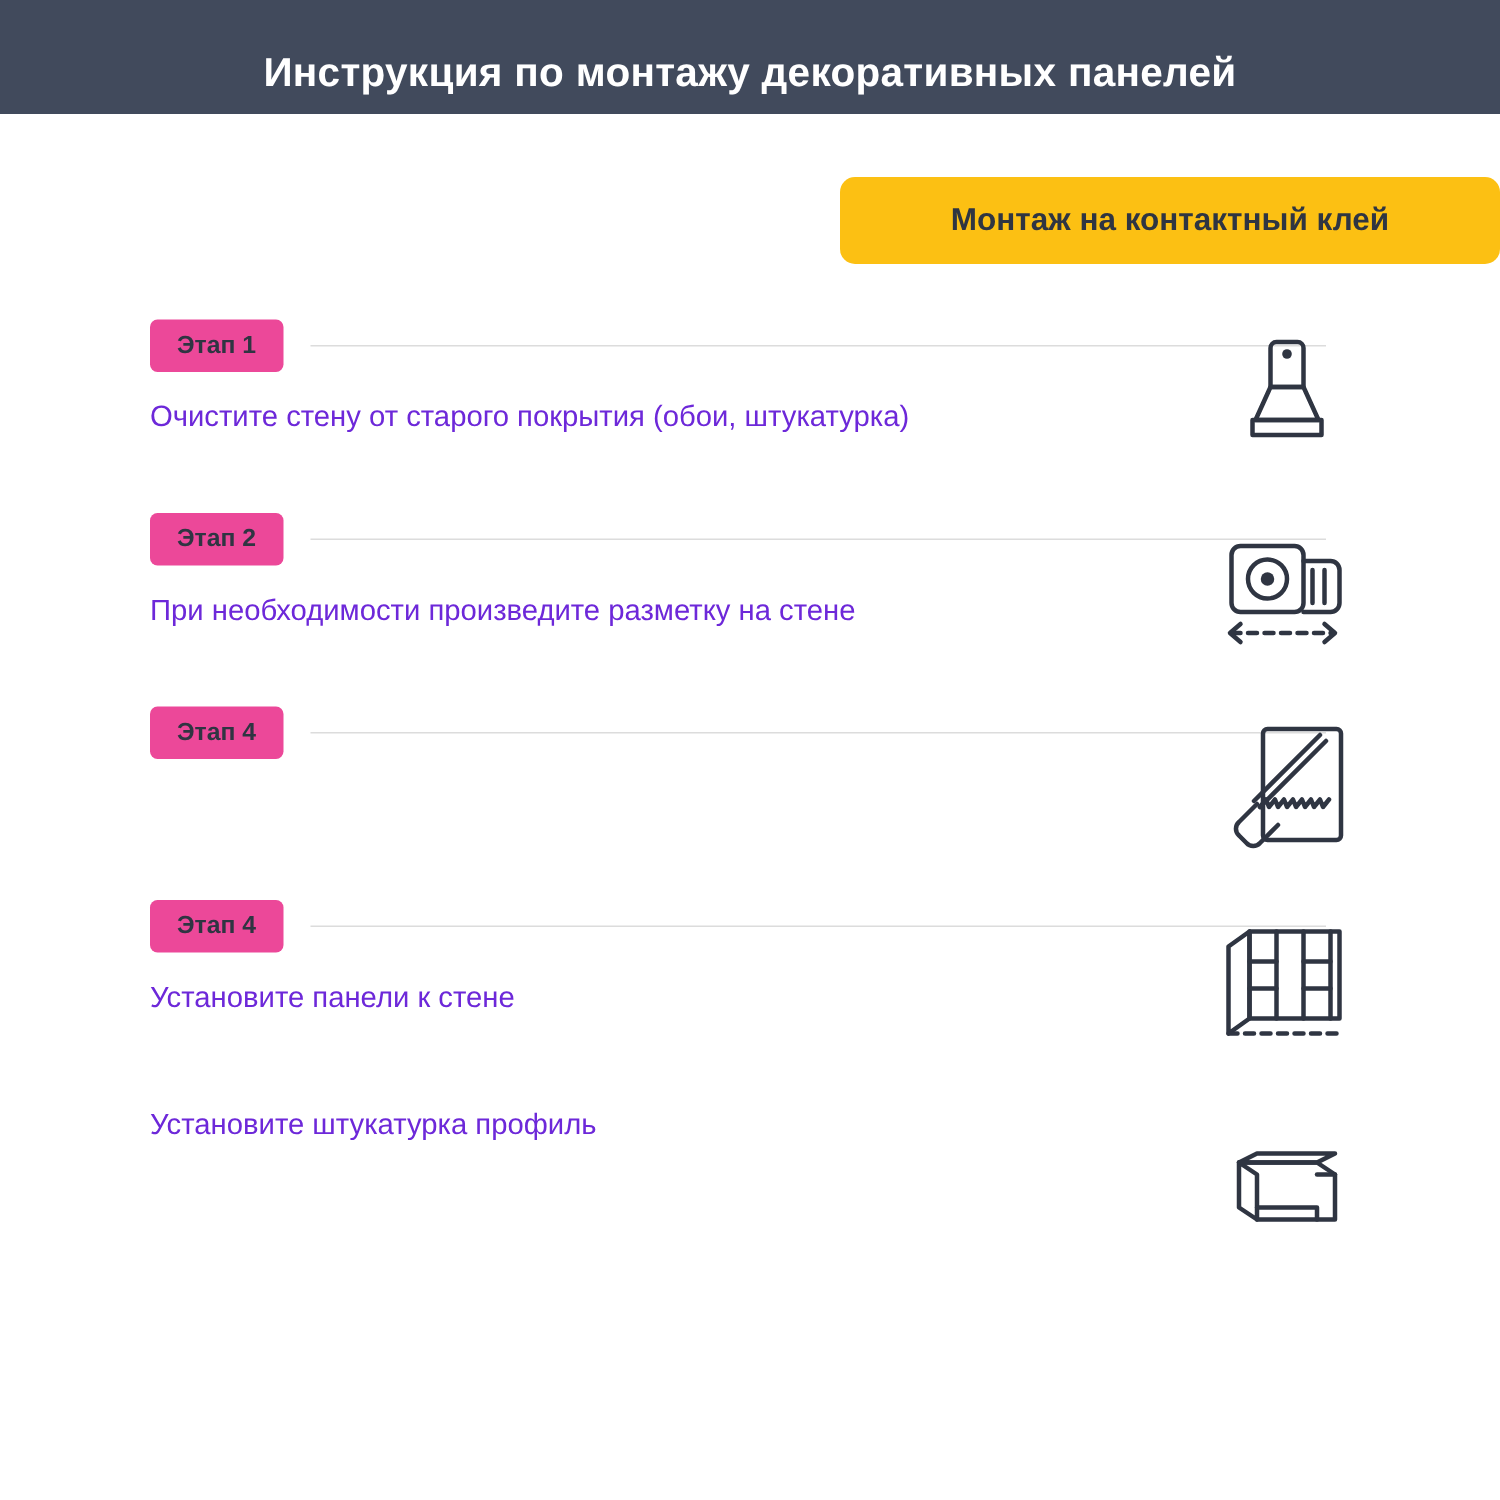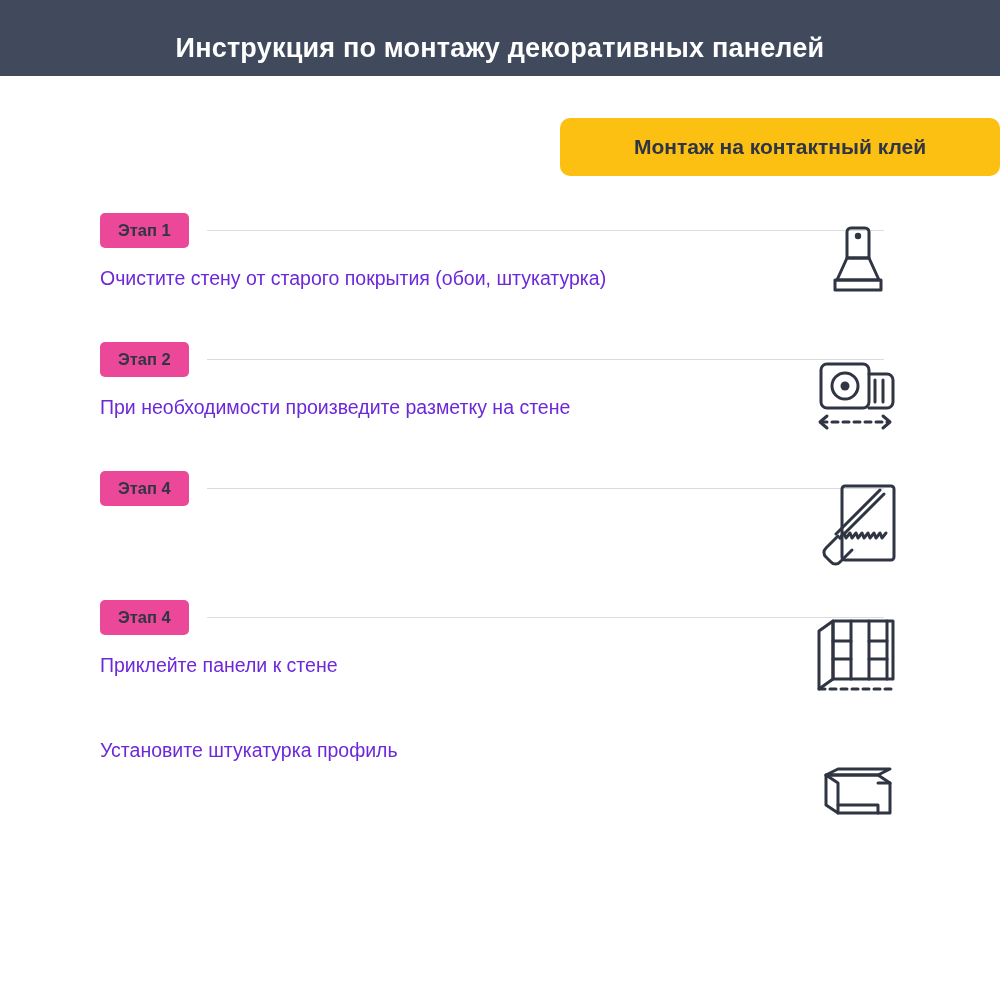--- a/index.html
+++ b/index.html
@@ -173,21 +173,21 @@
         </svg>
       </div>
     </div>
 
 
     <div class="step">
       <div class="step-head">
         <div class="step-badge">Этап 4</div>
         <div class="step-rule"></div>
       </div>
-      <div class="step-text">Приклейте панели к стене</div>
+      <div class="step-text">Установите панели к стене</div>
       <div class="step-icon">
         <svg width="88" height="88" viewBox="0 0 88 88" fill="none" stroke="#2f3542" stroke-width="3" stroke-linecap="round" stroke-linejoin="round">
           <path d="M6 20 l14 -10 v58 l-14 10 z"></path>
           <path d="M20 10 h60 v58 h-60 z"></path>
           <path d="M38 10 v58 M56 10 v58 M74 10 v58"></path>
           <path d="M20 30 h18 M20 48 h18 M56 30 h18 M56 48 h18"></path>
           <path d="M6 78 h74" stroke-dasharray="6 5"></path>
         </svg>
       </div>
     </div>

